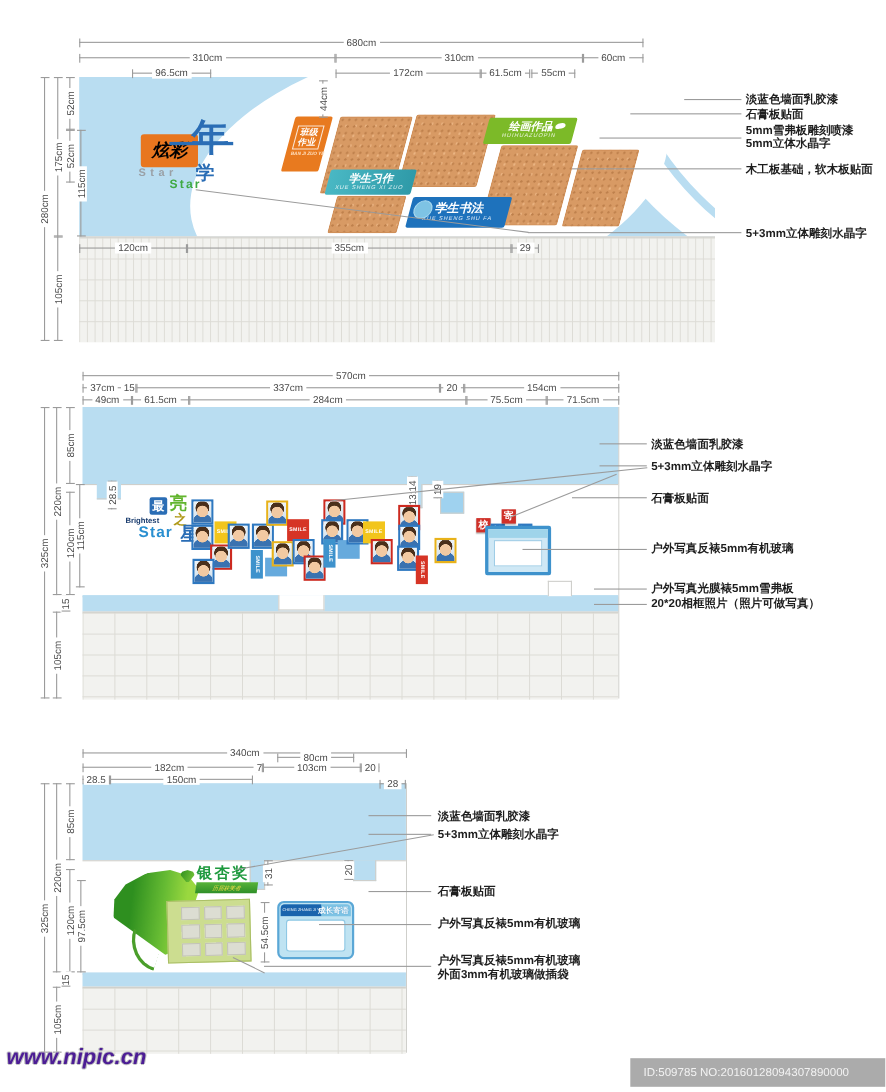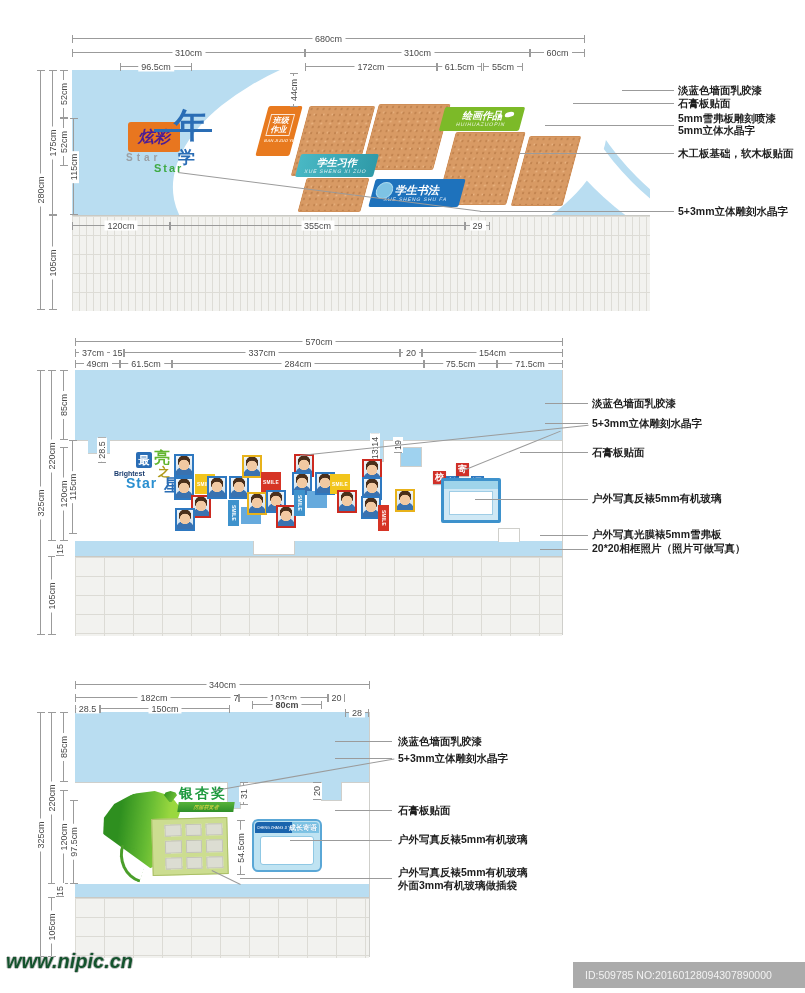--- a/index.html
+++ b/index.html
@@ -90,21 +90,21 @@
     <div class="abs" style="left:304px;top:112px;width:15px;height:15px;border-radius:50%;background:#7ec3e4;border:1px solid #a9d9ef;transform:skewX(-15deg);"></div>
     <div class="plabel" style="left:370px;top:37px;width:80px;height:24px;background:#7cba28;">
       <span class="cn" style="font-size:10px;">绘画作品</span>
       <span class="py">HUIHUAZUOPIN</span>
     </div>
     <div class="abs" style="left:426px;top:44px;width:4px;height:4px;border-radius:50%;background:#fff;transform:skewX(-15deg);"></div>
     <div class="abs" style="left:433px;top:42px;width:9px;height:5px;border-radius:50% 50% 40% 40%;background:#fff;transform:skewX(-15deg) rotate(-12deg);"></div>
 
     <div class="abs" style="left:36px;top:40px;width:180px;height:60px;">
       <div class="abs" style="left:20px;top:12px;width:52px;height:30px;background:#e8761f;border-radius:3px;display:flex;align-items:center;justify-content:center;">
-        <span style="color:#4c1d95;font-size:16px;font-weight:bold;font-style:italic;">炫彩</span>
+        <span style="color:#000000;font-size:16px;font-weight:bold;font-style:italic;">炫彩</span>
       </div>
       <span class="abs" style="left:66px;top:-2px;font-size:34px;font-weight:bold;color:#2a6db5;line-height:34px;">年</span>
       <div class="abs" style="left:46px;top:19px;width:58px;height:3px;background:#2a6db5;"></div>
       <span class="abs" style="left:18px;top:42px;font-size:10px;font-weight:bold;color:#9aa0a6;letter-spacing:4px;">Star</span>
       <span class="abs" style="left:70px;top:36px;font-size:17px;font-weight:bold;color:#2a6db5;">学</span>
       <span class="abs" style="left:46px;top:52px;font-size:11px;font-weight:bold;color:#3faa44;letter-spacing:2px;">Star</span>
     </div>
   </div>
   <div class="band-tile1" style="top:145px;height:95px;"></div>
 </div>
@@ -392,21 +392,21 @@
   </div>
 <div class="hdim" style="left:345px;top:712px;width:24px;">
     <span>28</span>
   </div>
 <div class="hdim" style="left:75px;top:708px;width:25px;">
     <span>28.5</span>
   </div>
 <div class="hdim" style="left:100px;top:708px;width:130px;">
     <span>150cm</span>
   </div>
-<div class="hdim" style="left:252px;top:704px;width:70px;font-weight:bold;">
+<div class="hdim" style="left:252px;top:688px;width:70px;">
     <span>80cm</span>
   </div>
 
 <div class="vdim" style="left:40px;top:712px;height:245px;">
     <span>325cm</span>
   </div>
 <div class="vdim" style="left:51px;top:712px;height:172px;">
     <span>220cm</span>
   </div>
 <div class="vdim" style="left:51px;top:897px;height:60px;">
@@ -482,18 +482,18 @@
 <div class="lead" style="left:212px;top:870px;width:32px;transform:rotate(26deg);"></div>
 <div class="lead" style="left:240px;top:878px;width:152px;"></div>
 <div class="ann" style="left:398px;top:735px;">淡蓝色墙面乳胶漆</div>
 <div class="ann" style="left:398px;top:752px;">5+3mm立体雕刻水晶字</div>
 <div class="ann" style="left:398px;top:804px;">石膏板贴面</div>
 <div class="ann" style="left:398px;top:833px;">户外写真反裱5mm有机玻璃</div>
 <div class="ann" style="left:398px;top:866px;">户外写真反裱5mm有机玻璃</div>
 <div class="ann" style="left:398px;top:879px;">外面3mm有机玻璃做插袋</div>
 
 <div class="abs" style="left:6px;top:950px;display:flex;align-items:center;gap:8px;">
-  <span style="font-size:20px;font-weight:bold;font-style:italic;color:#14532d;
+  <span style="font-size:20px;font-weight:bold;font-style:italic;color:#4c1d95;
                text-shadow:-1px 0 #c4c4c4,1px 0 #c4c4c4,0 -1px #c4c4c4,0 1px #c4c4c4;">www.nipic.cn</span>
 </div>
 <div class="abs" style="left:573px;top:962px;width:232px;height:26px;background:rgba(150,150,150,.8);display:flex;align-items:center;">
   <span style="font-size:10.5px;color:#f2f2f2;padding-left:12px;white-space:nowrap;">ID:509785 NO:20160128094307890000</span>
 </div>
 
 </body></html>

